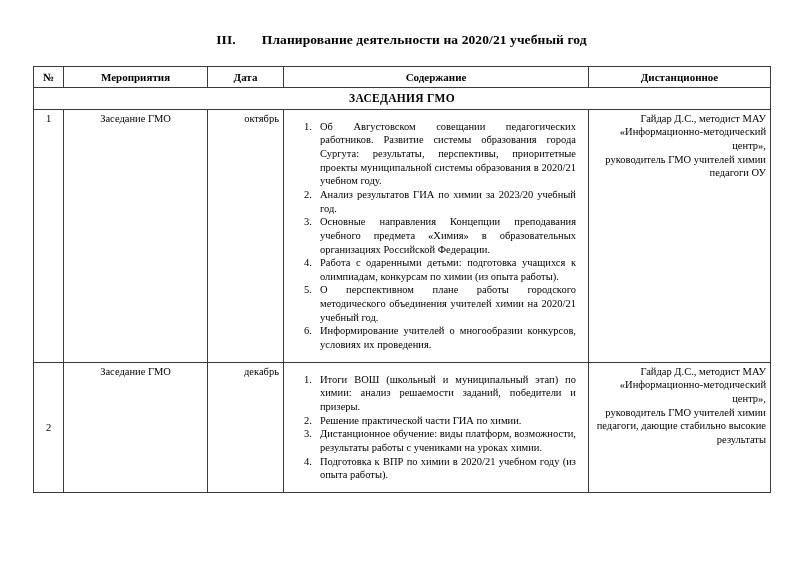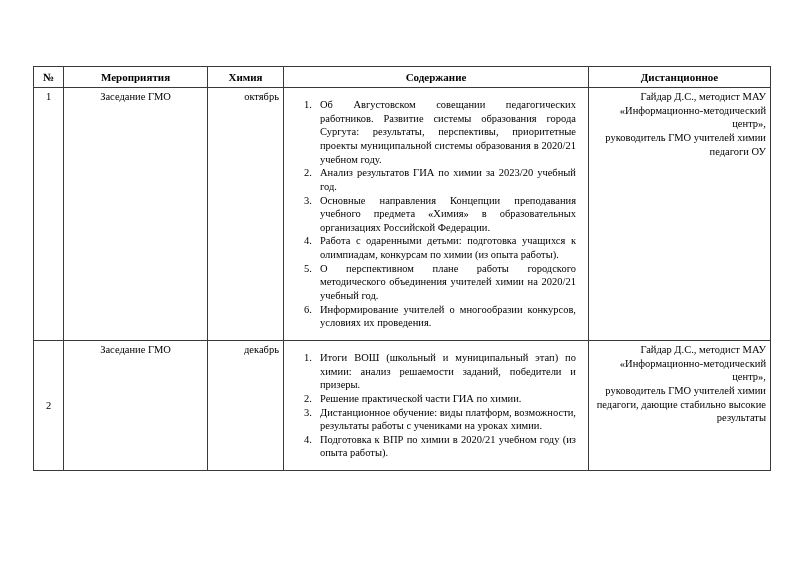--- a/index.html
+++ b/index.html
@@ -134,38 +134,44 @@
   .resp-lines > div {
     text-align: right;
     line-height: 1.30;
   }
 </style>
 </head>
 <body>
 
 <div class="page">
 
+  <div class="doc-title">
+    <span class="numeral">III.</span><span>Планирование деятельности на 2020/21 учебный год</span>
+  </div>
 
   <table class="plan-table">
     <colgroup>
       <col class="c-num">
         <col class="c-event">
         <col class="c-date">
         <col class="c-cont">
         <col class="c-resp">
     </colgroup>
     <tbody>
       <tr class="hdr">
         <td>№</td>
         <td>Мероприятия</td>
-        <td>Химия</td>
+        <td>Дата</td>
         <td>Содержание</td>
         <td>Дистанционное</td>
       </tr>
 
+      <tr class="section-banner">
+        <td colspan="5">ЗАСЕДАНИЯ ГМО</td>
+      </tr>
 
       <tr>
         <td class="cell-num">1</td>
         <td class="cell-event">Заседание ГМО</td>
         <td class="cell-date">октябрь</td>
         <td class="cell-content">
           <ol class="items">
               <li>Об Августовском совещании педагогических работников. Развитие системы образования города Сургута: результаты, перспективы, приоритетные проекты муниципальной системы образования в 2020/21 учебном году.</li>
               <li>Анализ результатов ГИА по химии за 2023/20 учебный год.</li>
               <li>Основные направления Концепции преподавания учебного предмета «Химия» в образовательных организациях Российской Федерации.</li>

